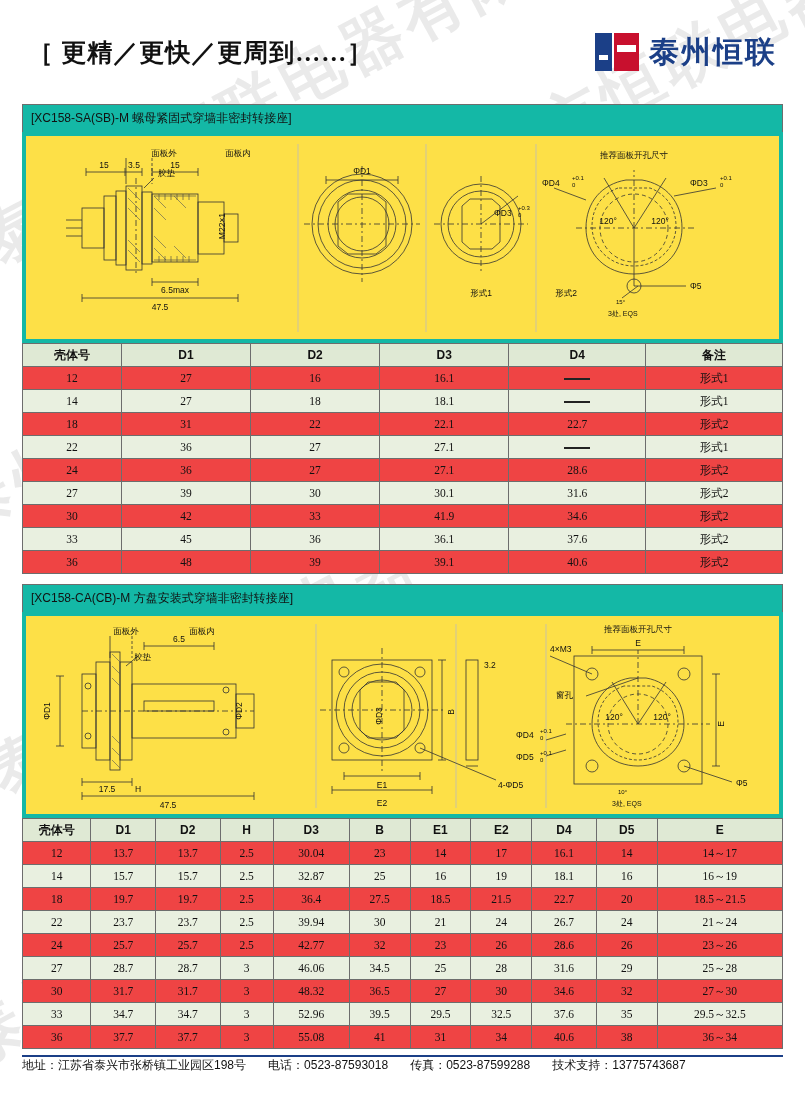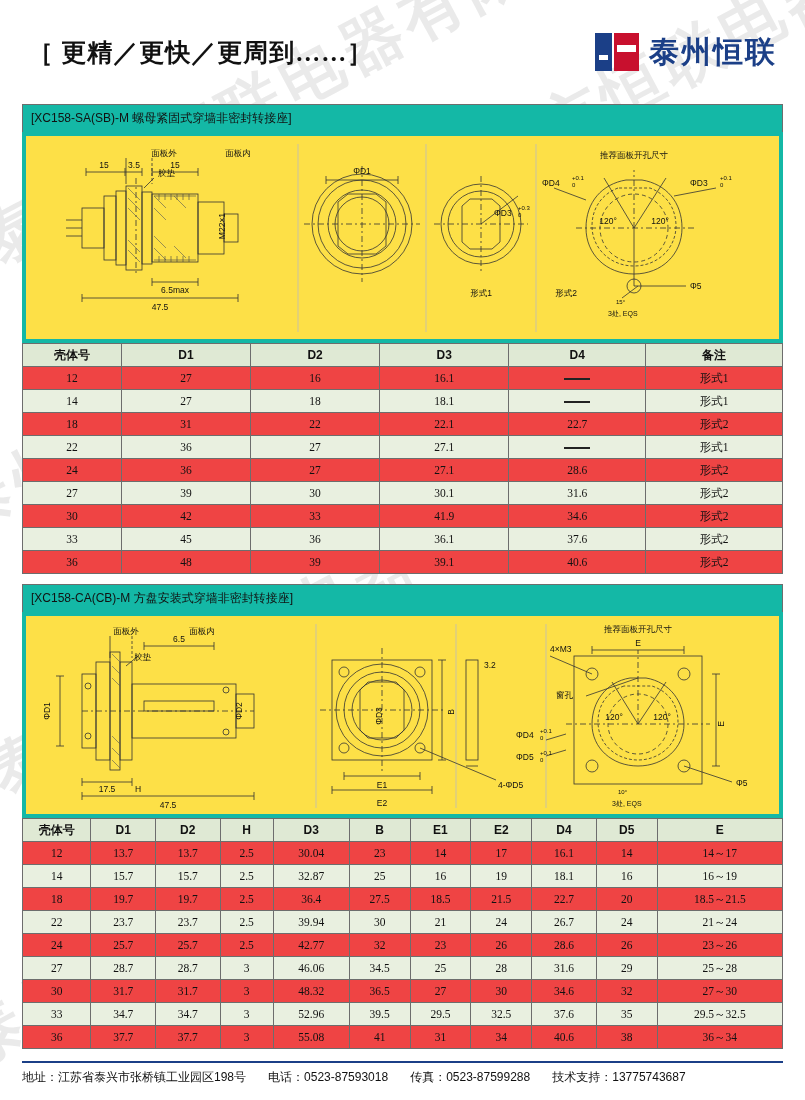--- a/index.html
+++ b/index.html
@@ -152,23 +152,22 @@
     height: 0;
     border-top: 2px solid #222;
     vertical-align: middle;
   }
 
   
   .footer {
     position: absolute;
     left: 22px;
     right: 22px;
-    bottom: 14px;
+    bottom: 26px;
     border-top: 2px solid #1b3f87;
-    padding-top: 6px;
     font-size: 12px;
     color: #111;
   }
   .footer-inner { display: flex; gap: 22px; flex-wrap: wrap; }
 
   
   svg text {
     font-family: "Liberation Sans", sans-serif;
     fill: #111;
   }

